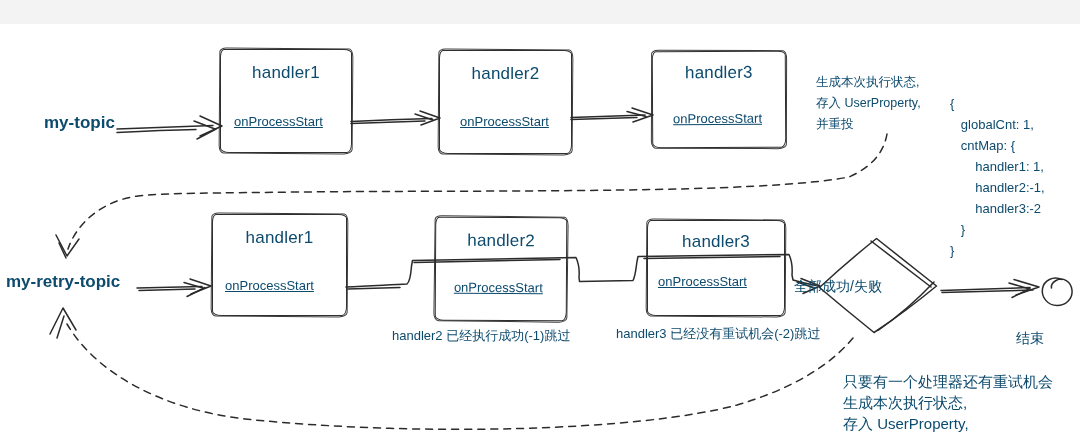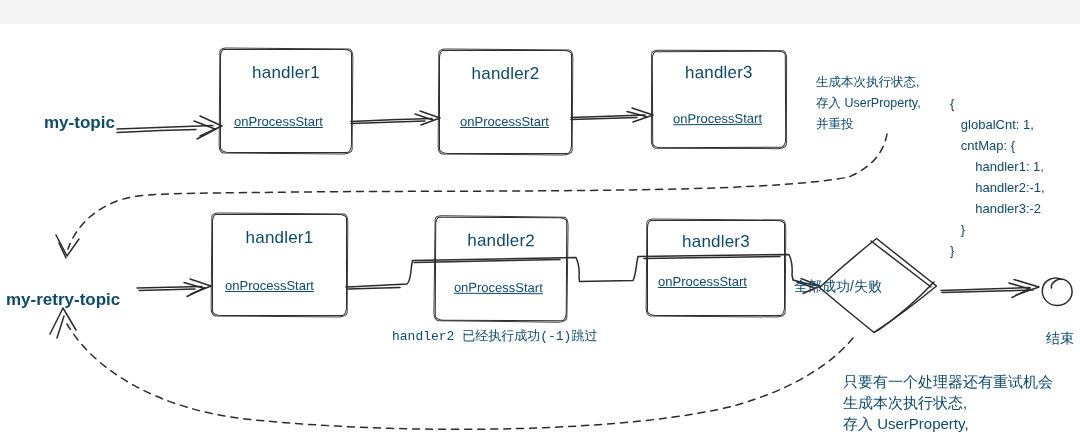--- a/index.html
+++ b/index.html
@@ -17,21 +17,21 @@
     content:"";position:absolute;inset:-2px;border:1.2px solid #3a3a3a;
     border-radius:7px 4px 9px 5px / 4px 9px 5px 8px;transform:rotate(.45deg);
   }
   .btitle{
     position:relative;display:block;text-align:center;font-size:17px;margin-top:13px;
     letter-spacing:.2px;
   }
   .bmethod{position:absolute;font-size:13px;text-decoration:underline;}
   .lbl{position:absolute;white-space:pre-line;}
   .topic{font-size:17px;font-weight:bold;}
-  .note{font-size:13px;font-family:Liberation Mono, monospace;}
+  .note{font-size:13px;}
   .ann-top{font-size:12.5px;line-height:21px;}
   .ann-bottom{font-size:15px;line-height:21px;}
   .code{
     position:absolute;white-space:pre;font-size:13px;line-height:21px;margin:0;
     font-family:"Liberation Sans","DejaVu Sans",sans-serif;
   }
   .decision-label{
     position:absolute;font-size:14px;transform:translate(-50%,-50%);white-space:nowrap;
   }
   .end-label{position:absolute;font-size:14px;}
@@ -139,40 +139,41 @@
 
     <g>
       <path stroke-dasharray="7 6" d="M853,314 C828,344 788,366 737,381 C640,407 420,413 245,395 C160,385 95,348 67,300"></path>
       <path d="M50,310 L63,284 L76,306"></path>
       <path d="M57,314 L64,292"></path>
     </g>
   </svg>
 
   <span class="lbl topic" style="left:44px;top:89px">my-topic</span>
 
-  <span class="lbl topic" style="left:6px;top:266px">my-retry-topic</span>
+  <span class="lbl topic" style="left:6px;top:248px">my-retry-topic</span>
 
   <div class="lbl ann-top" style="left:816px;top:48px">生成本次执行状态,
 存入 UserProperty,
 并重投</div>
 
   <pre class="code" style="left:950px;top:69px">{
    globalCnt: 1,
    cntMap: {
        handler1: 1,
        handler2:-1,
        handler3:-2
    }
 }</pre>
 
   <span class="lbl note" style="left:392px;top:303px">handler2 已经执行成功(-1)跳过</span>
 
+  <span class="lbl note" style="left:616px;top:301px">handler3 已经没有重试机会(-2)跳过</span>
 
   <span class="decision-label" style="left:838px;top:263px">全部成功/失败</span>
 
-  <span class="end-label" style="left:1046px;top:306px">结束</span>
+  <span class="end-label" style="left:1016px;top:306px">结束</span>
 
   <div class="lbl ann-bottom" style="left:843px;top:347px">只要有一个处理器还有重试机会
 生成本次执行状态,
 存入 UserProperty,
 再次重投</div>
 
 </div>
 
 </body></html>

